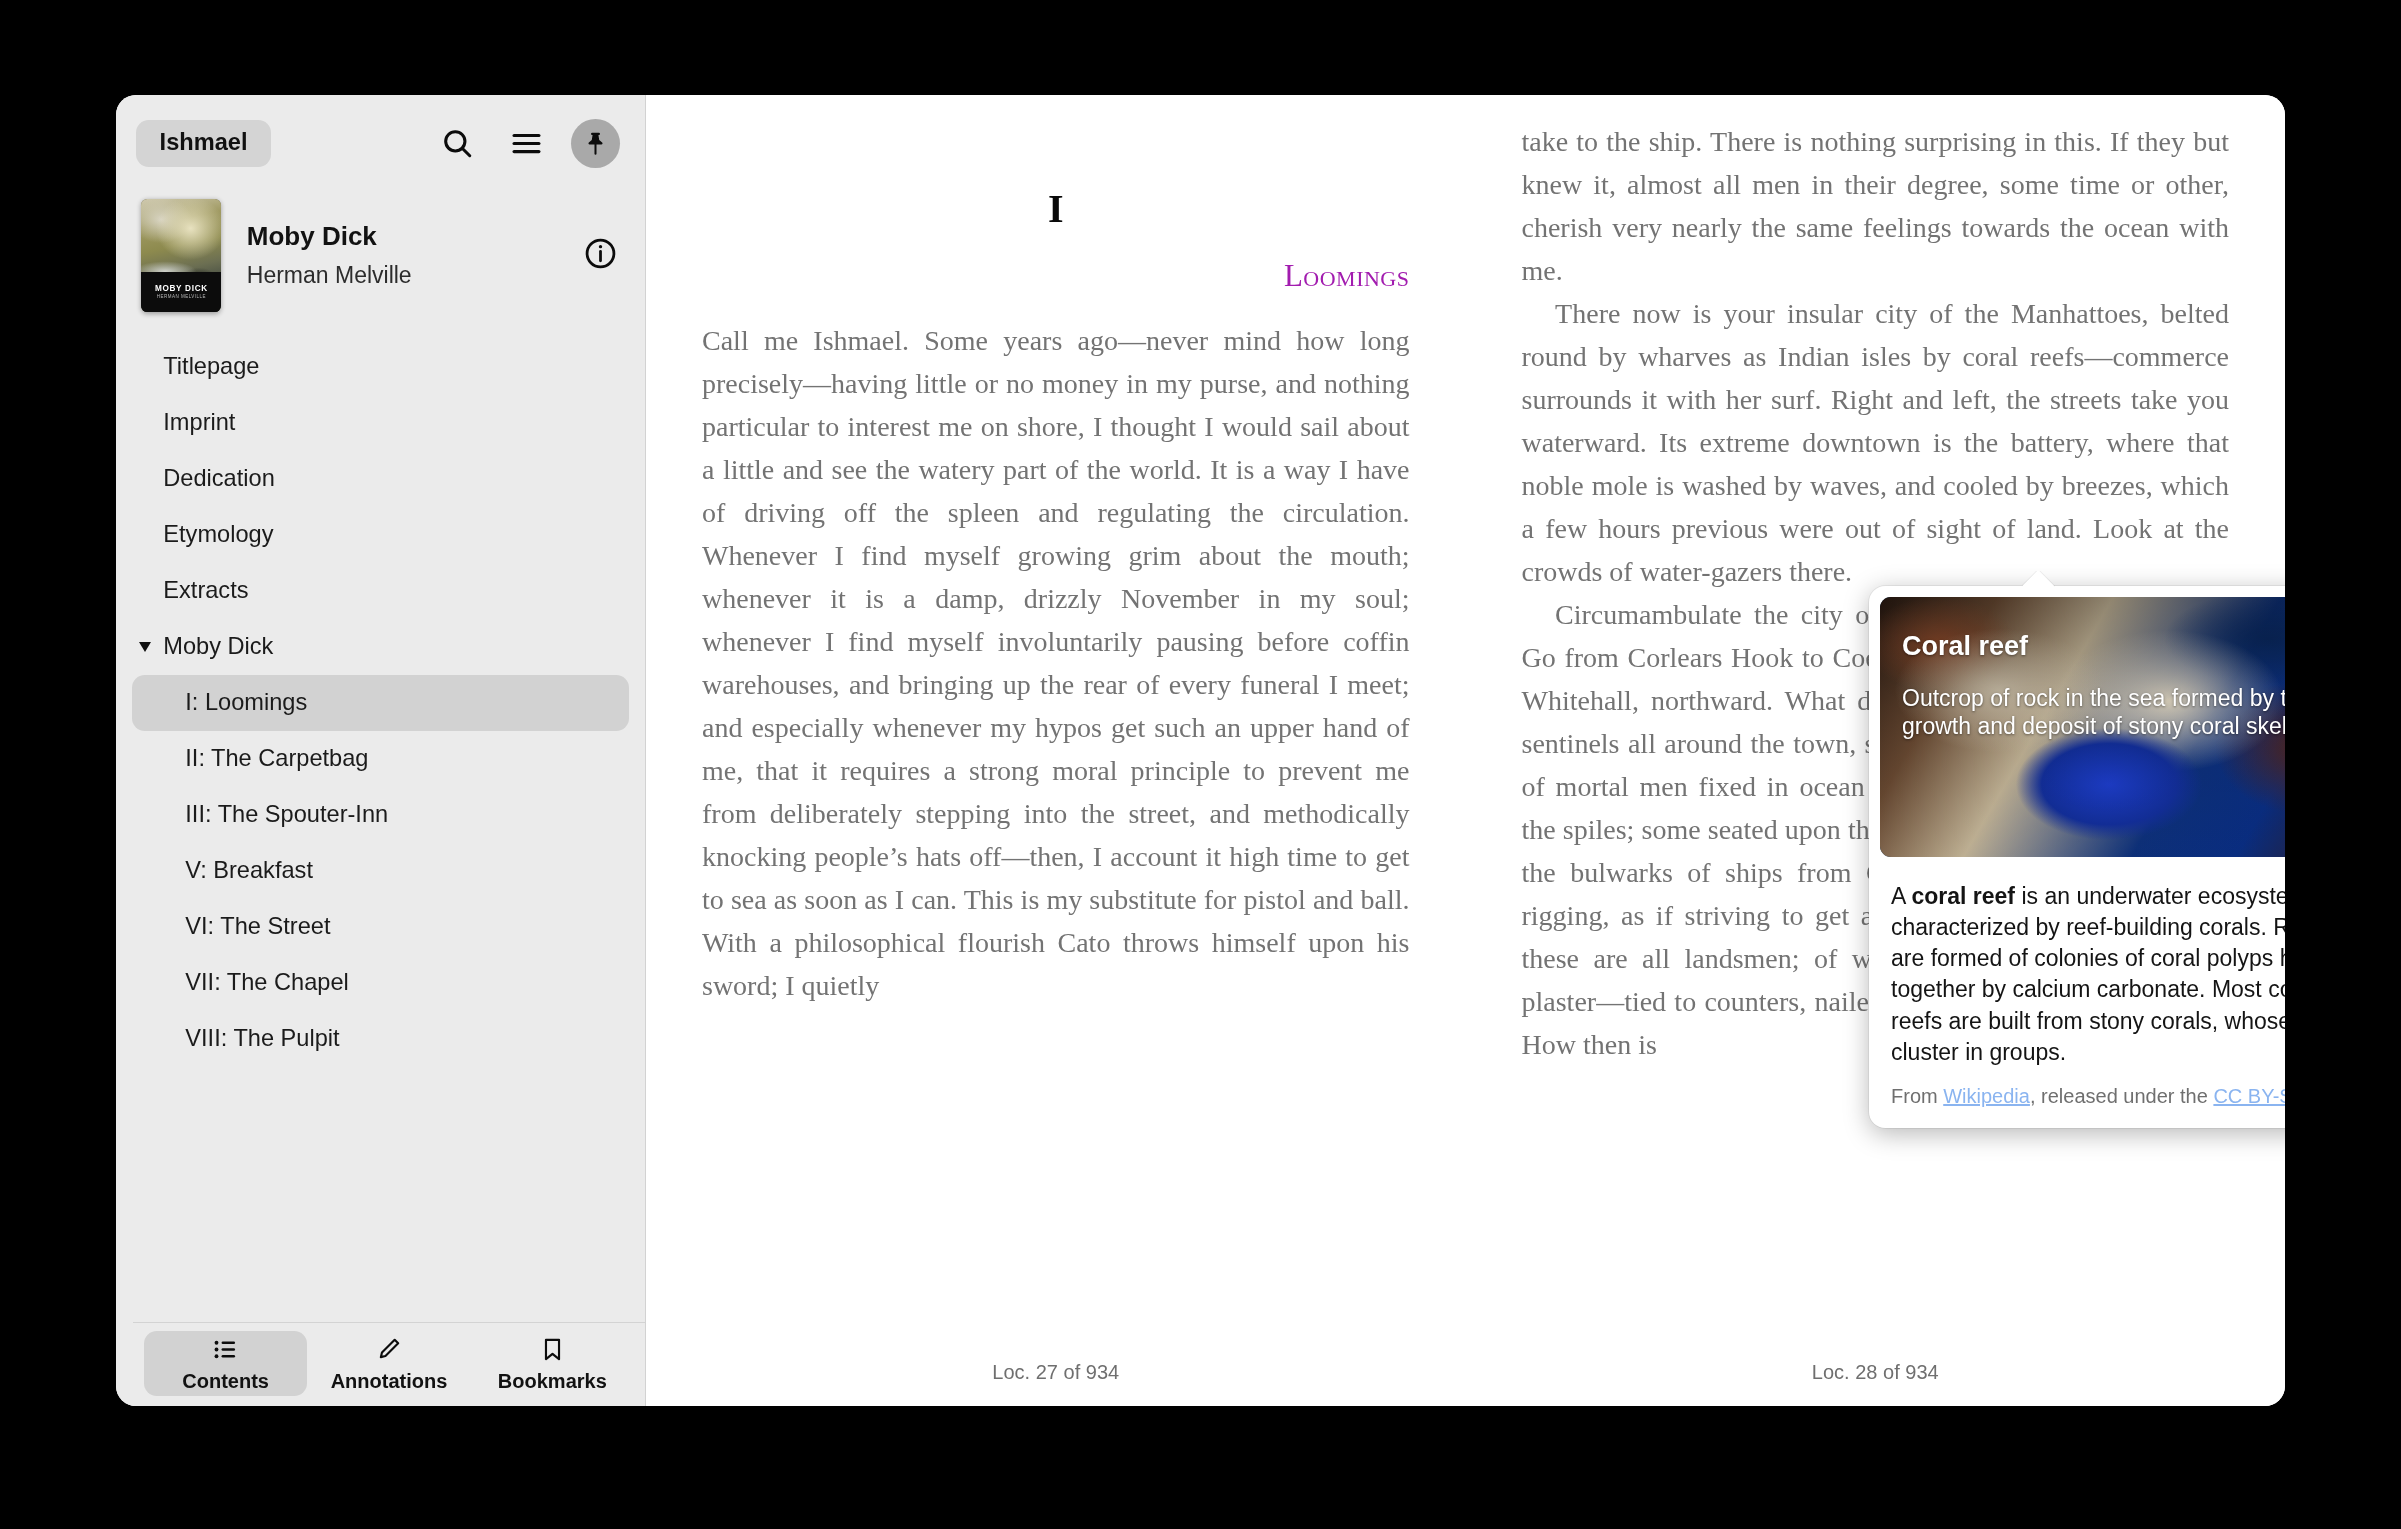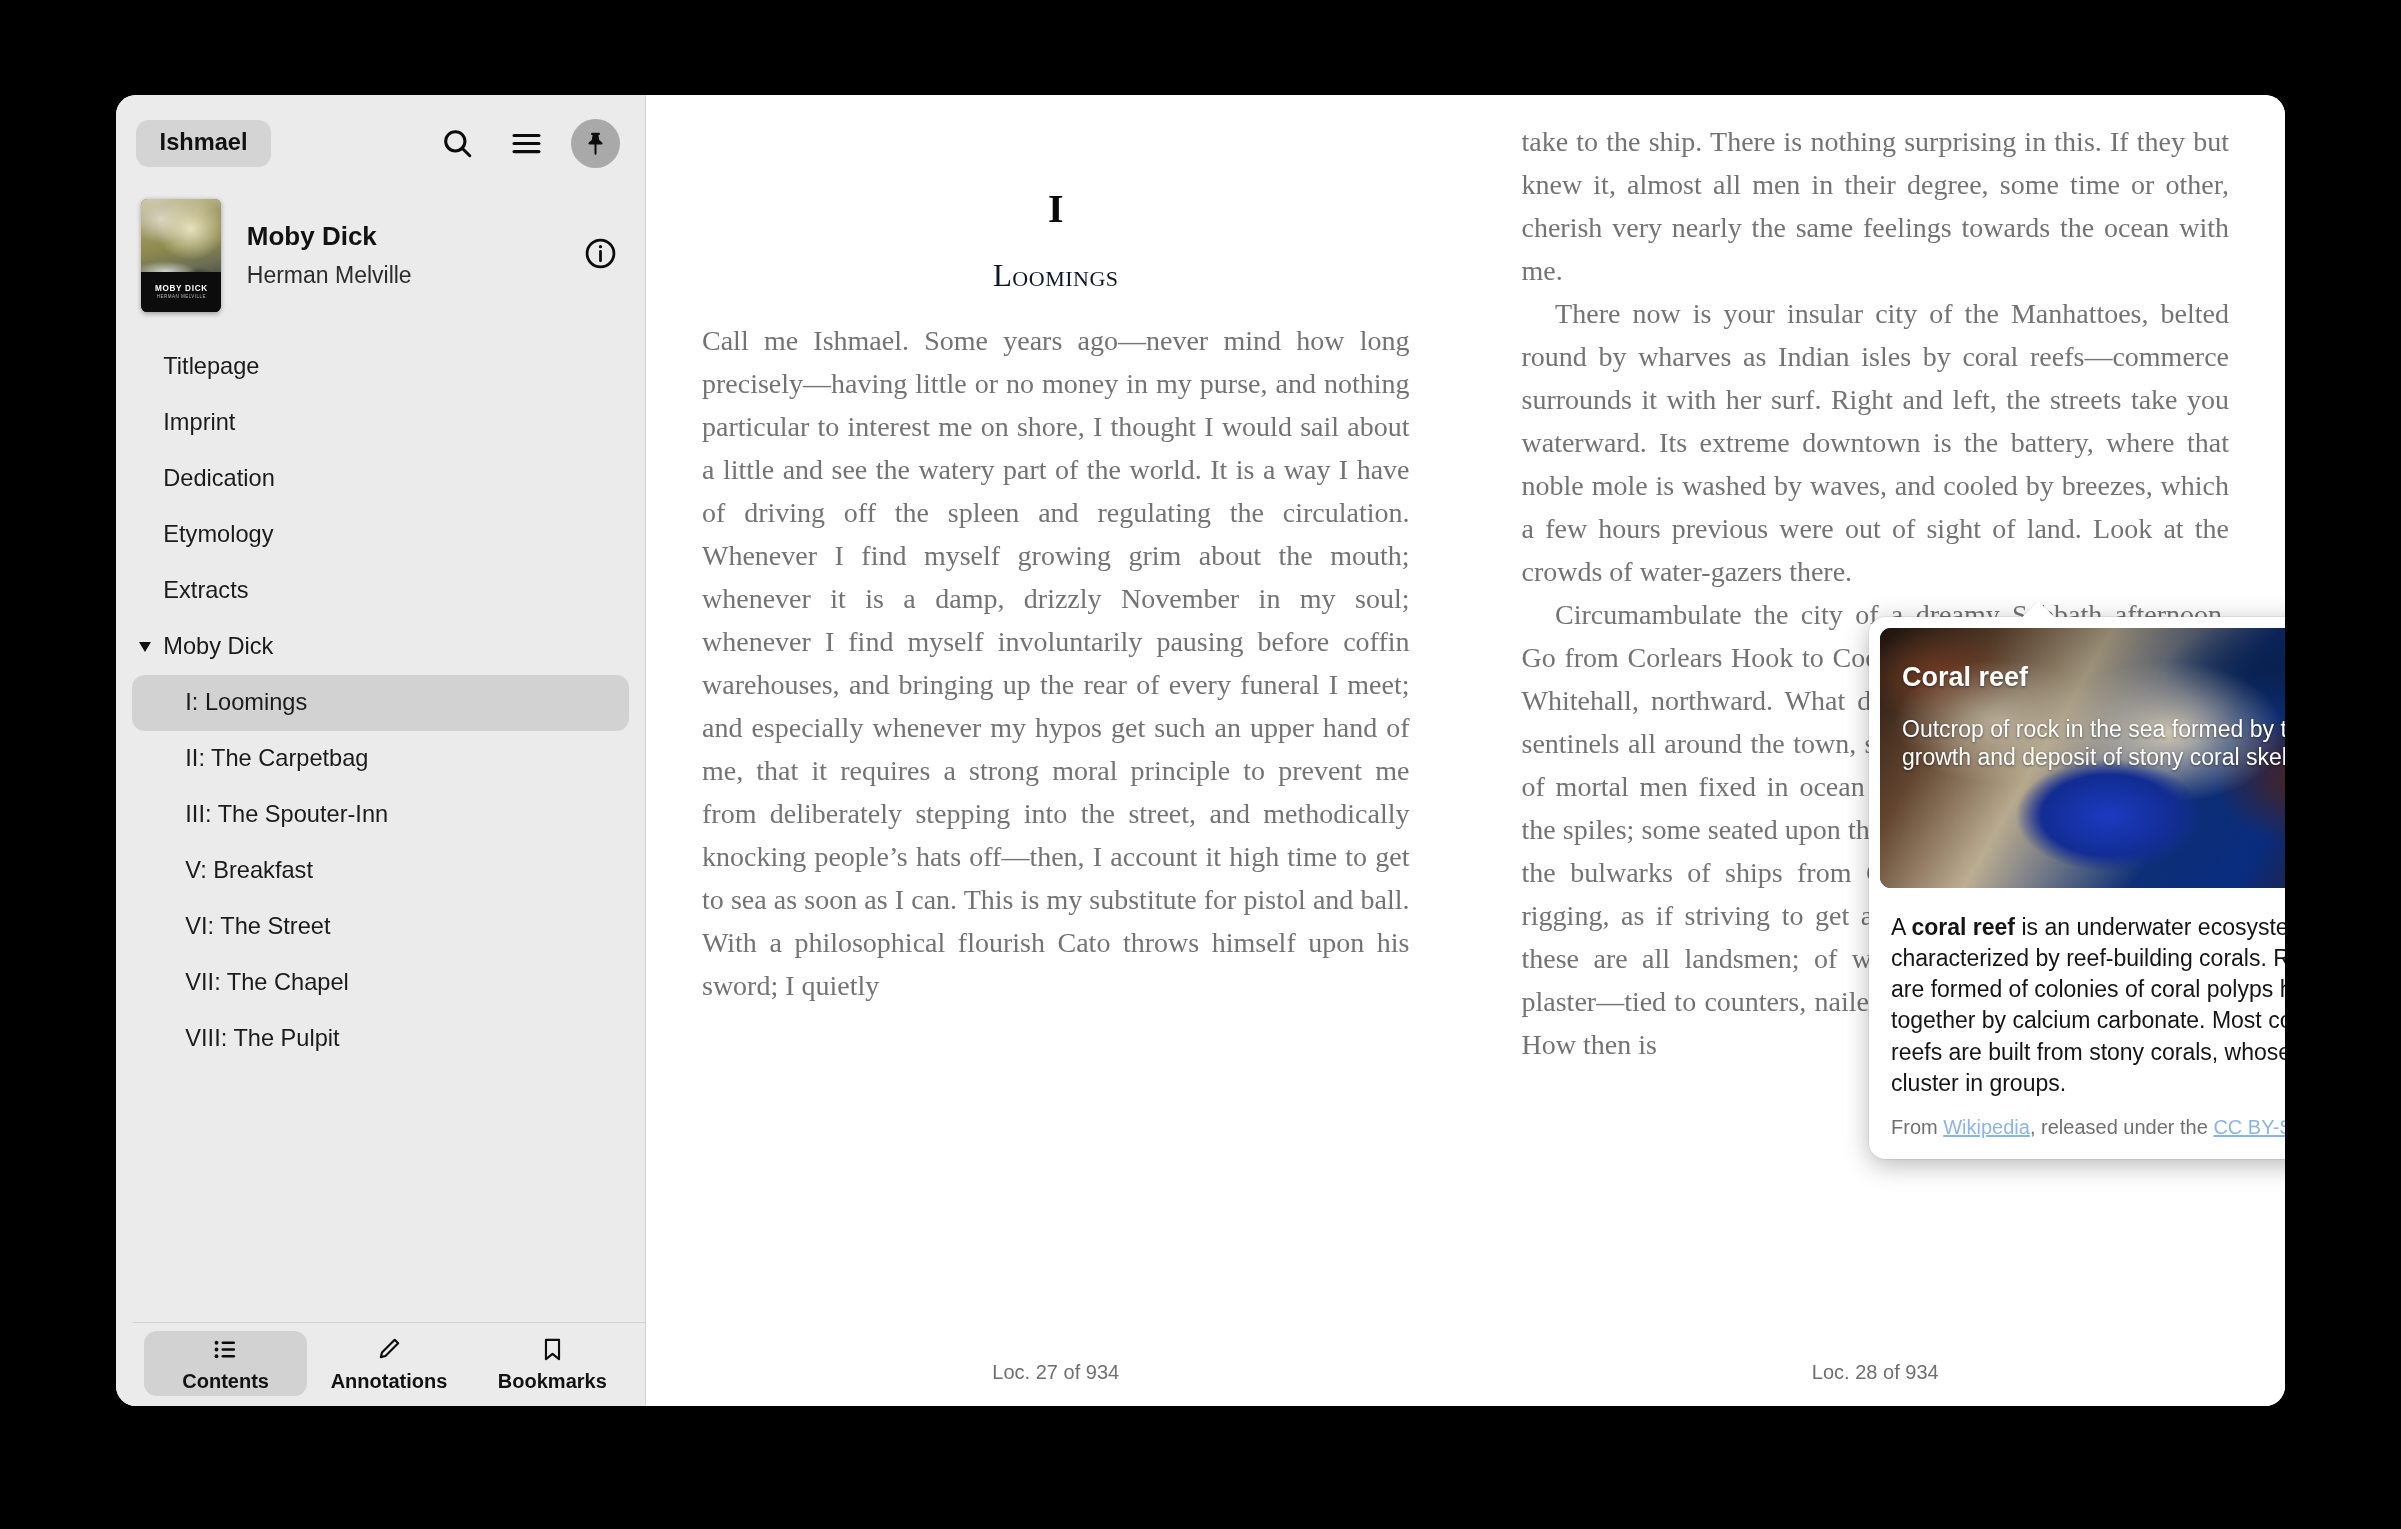--- a/index.html
+++ b/index.html
@@ -198,26 +198,26 @@
   .chapter-num {
     text-align: center;
     font-family: "Liberation Serif", serif;
     font-size: 40px;
     font-weight: 700;
     color: #0a0a0a;
     margin-top: 94px;
     line-height: 1;
   }
   .chapter-title {
-    text-align: center;
+    text-align: right;
     font-family: "Liberation Serif", serif;
     font-size: 31px;
     font-variant: small-caps;
     letter-spacing: 0.5px;
-    color: #0f172a;
+    color: #a21caf;
     margin-top: 31px;
     line-height: 1;
   }
   .body-text {
     font-family: "Liberation Serif", serif;
     font-size: 28px;
     line-height: 43px;
     color: #737373;
     text-align: justify;
     text-justify: inter-word;
@@ -231,21 +231,21 @@
     position: absolute;
     left: 0; right: 0; bottom: 22px;
     text-align: center;
     font-size: 20px;
     color: #6f6f6f;
   }
 
   
   #popup {
     position: absolute;
-    left: 1223px; top: 522px;
+    left: 1223px; top: 491px;
     width: 520px;
     background: #fff;
     border-radius: 16.3px;
     box-shadow: 0 5.4px 25.4px rgba(0,0,0,0.28), 0 0 0 0.9px rgba(0,0,0,0.06);
     overflow: visible;
     z-index: 30;
   }
   #popup .tail {
     position: absolute;
     top: -15.4px; left: 153px;

